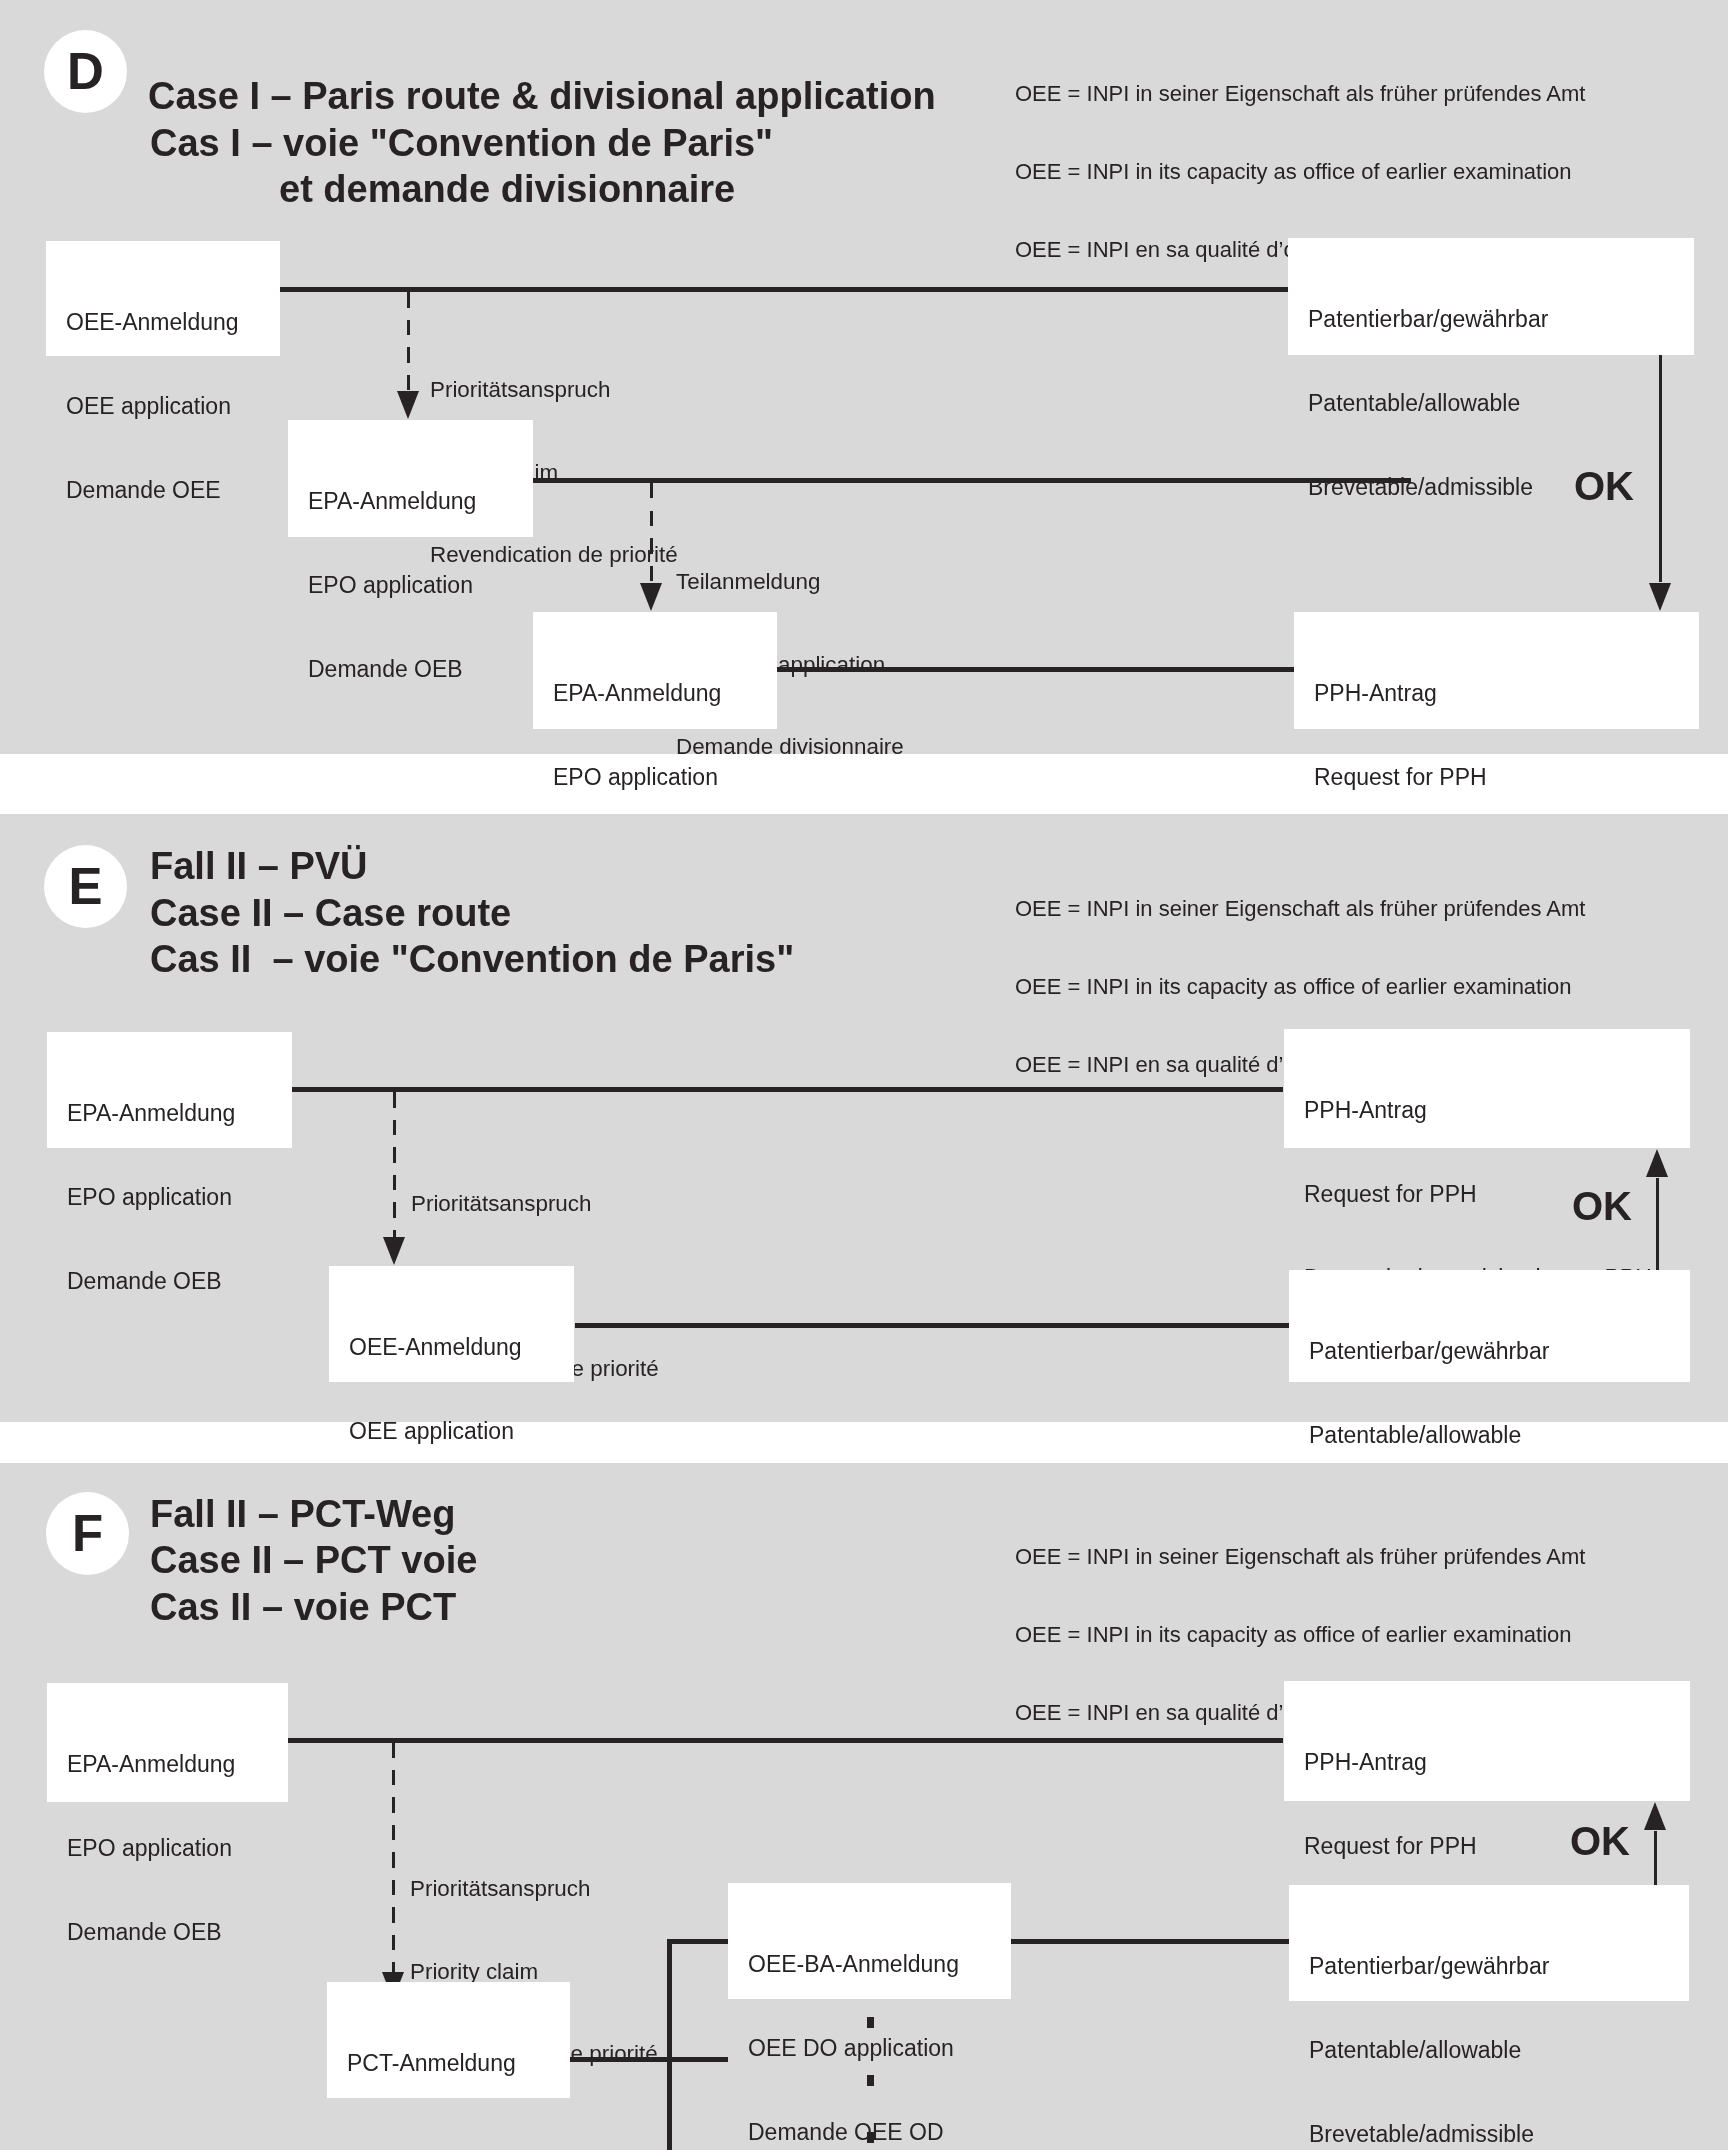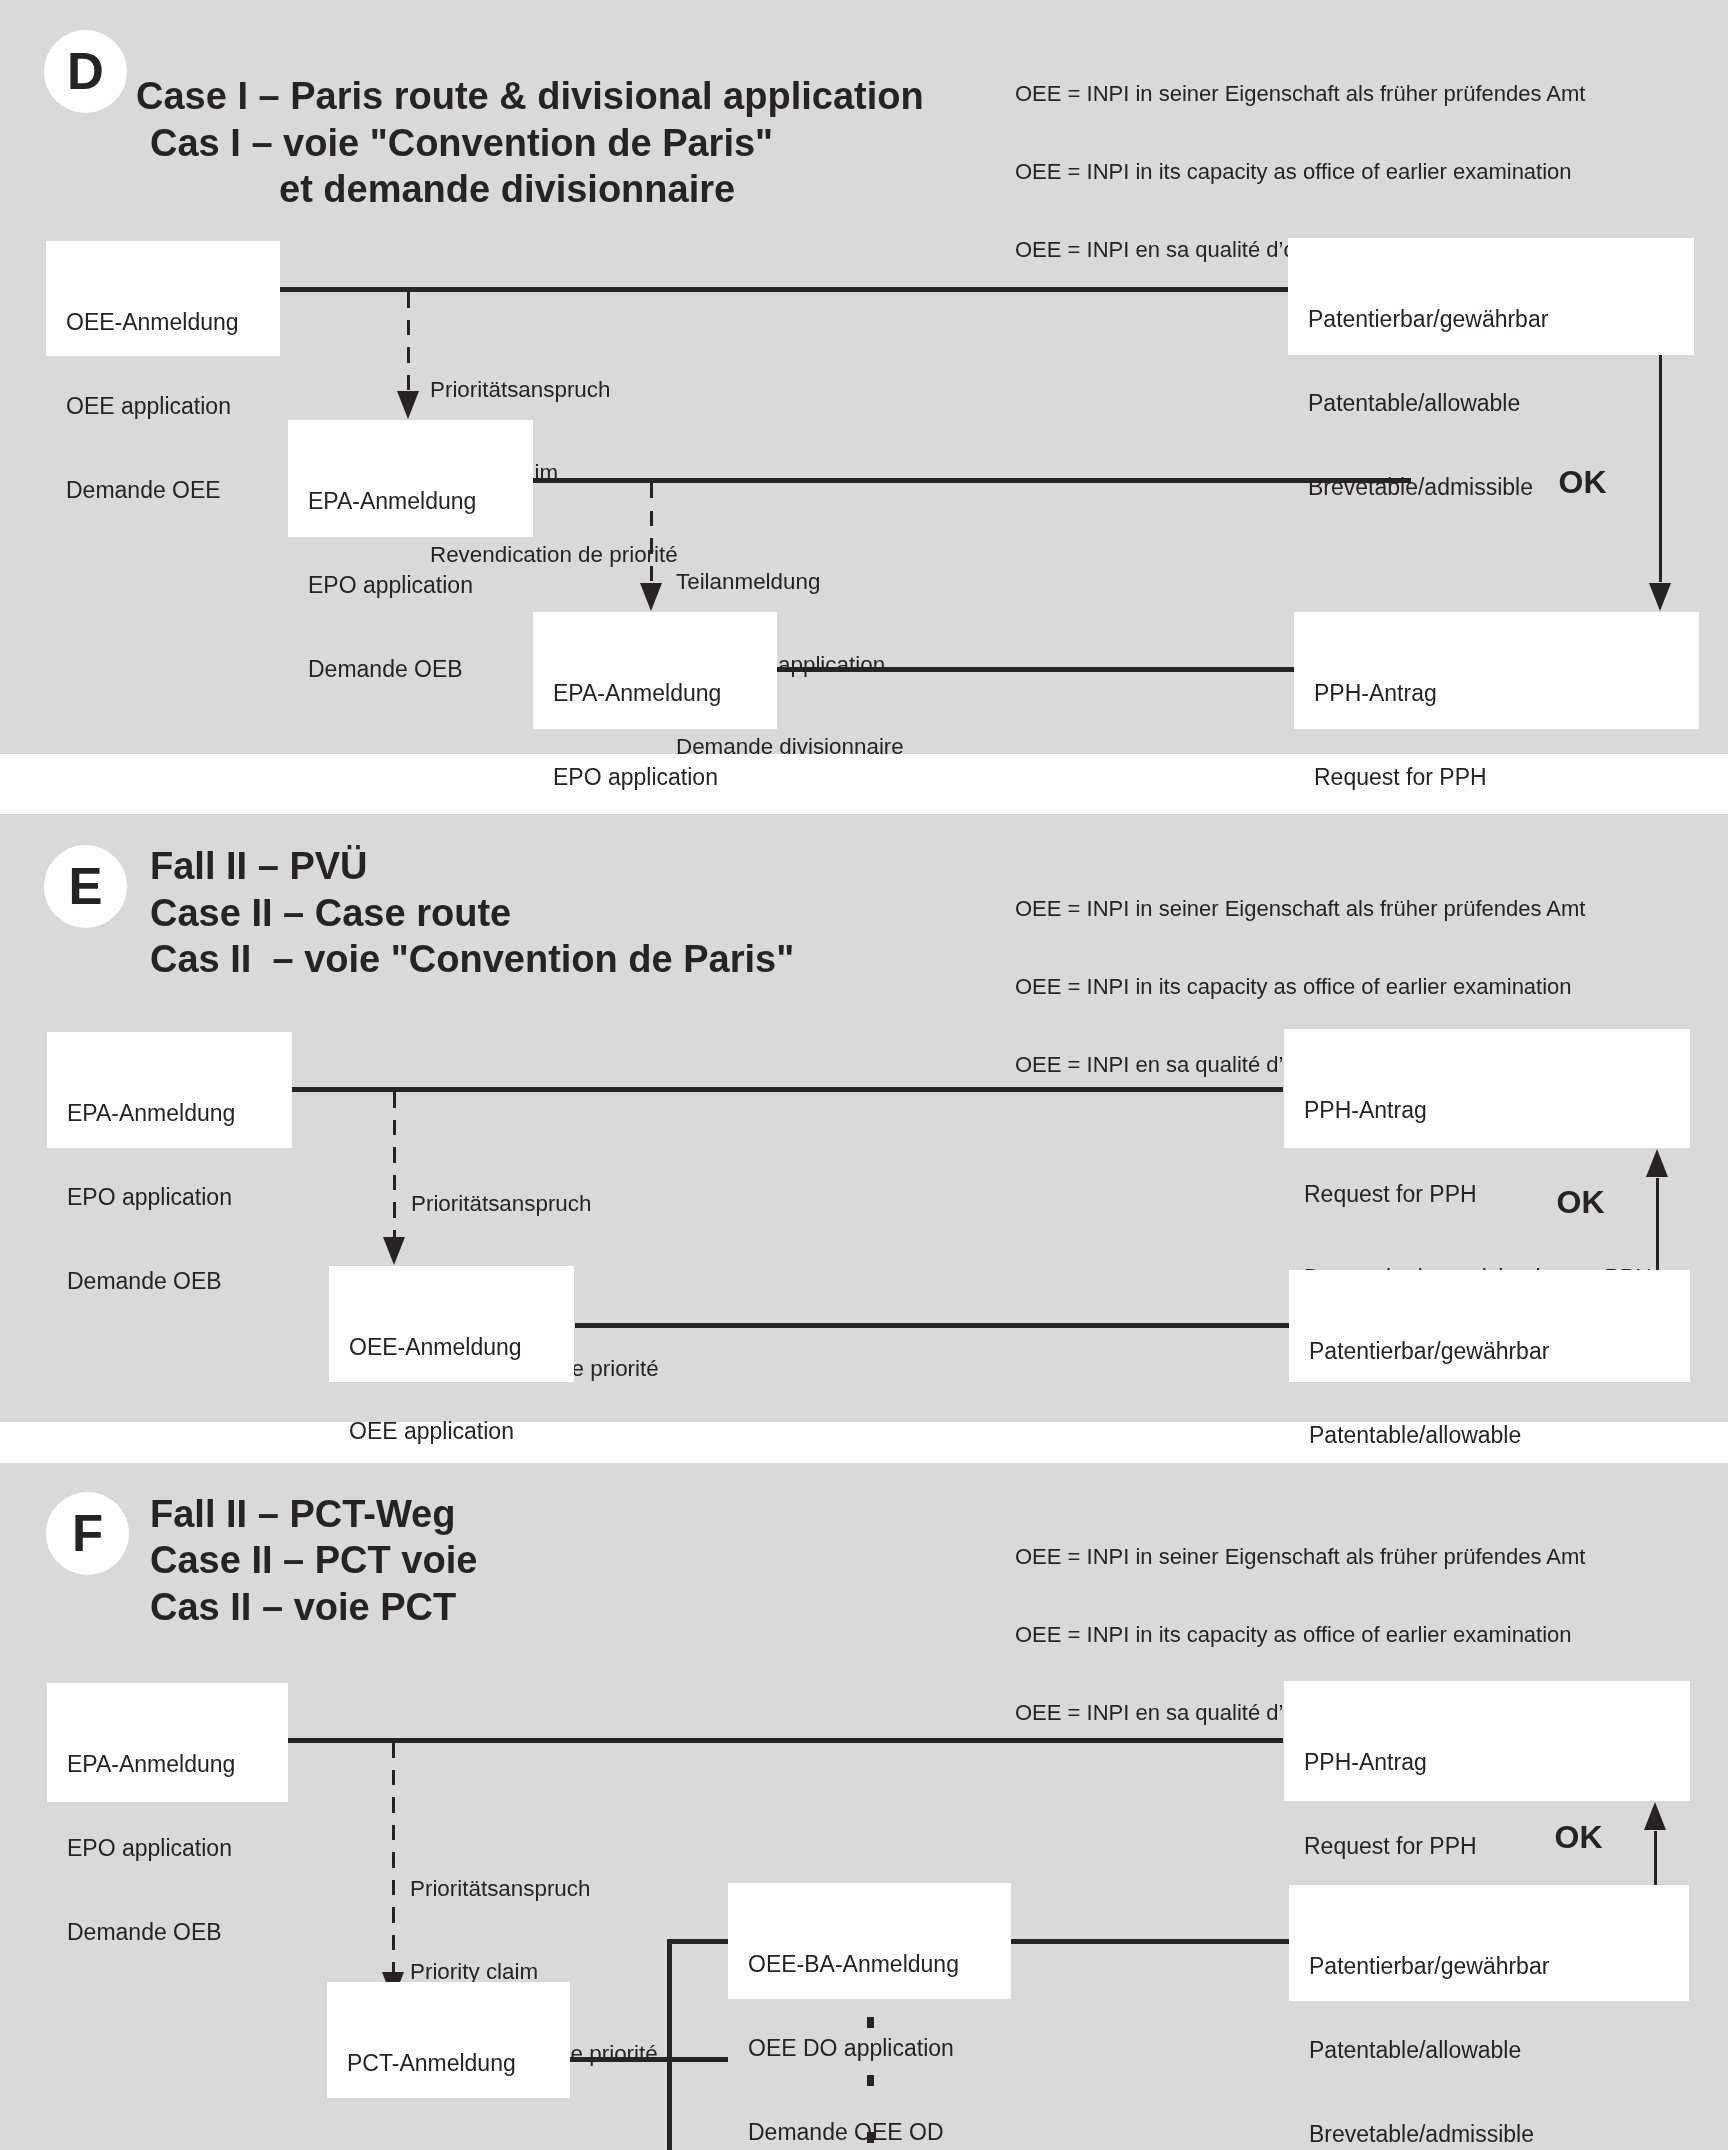--- a/index.html
+++ b/index.html
@@ -31,35 +31,35 @@
     position:absolute;width:0;height:0;
     border-left:11.6px solid transparent;border-right:11.6px solid transparent;
     border-top:28px solid #272324;
   }
   .head-up{
     position:absolute;width:0;height:0;
     border-left:11.6px solid transparent;border-right:11.6px solid transparent;
     border-bottom:28px solid #272324;
   }
   .albl{position:absolute;font-size:22.4px;line-height:27.5px;white-space:pre;}
-  .oklabel{position:absolute;font-size:32px;font-weight:bold;width:103px;text-align:center;}
+  .oklabel{position:absolute;font-size:40px;font-weight:bold;width:103px;text-align:right;}
   .dot{position:absolute;width:6.5px;height:11.2px;background:#272324;}
 </style>
 </head>
 <body>
 
 <div id="canvas">
 
   <div class="panel" style="top:0;height:754px;"></div>
 
   <div class="circle" style="left:44px;top:30px;">
     <span>D</span>
   </div>
 
-  <div class="ptitle" style="left:136px;top:73px;">Case I – Paris route &amp; divisional application</div>
+  <div class="ptitle" style="left:148px;top:73px;">Case I – Paris route &amp; divisional application</div>
   <div class="ptitle" style="left:150px;top:120px;">Cas I – voie "Convention de Paris"</div>
   <div class="ptitle" style="left:279px;top:166px;">et demande divisionnaire</div>
 
   <div class="legend" style="left:1015px;top:29px;">
     <div>OEE = INPI in seiner Eigenschaft als früher prüfendes Amt</div>
     <div>OEE = INPI in its capacity as office of earlier examination</div>
     <div>OEE = INPI en sa qualité d’office ayant effectué l’examen antérieur</div>
   </div>
 
   <div class="hline" style="left:280px;top:287px;width:1009px;"></div>

